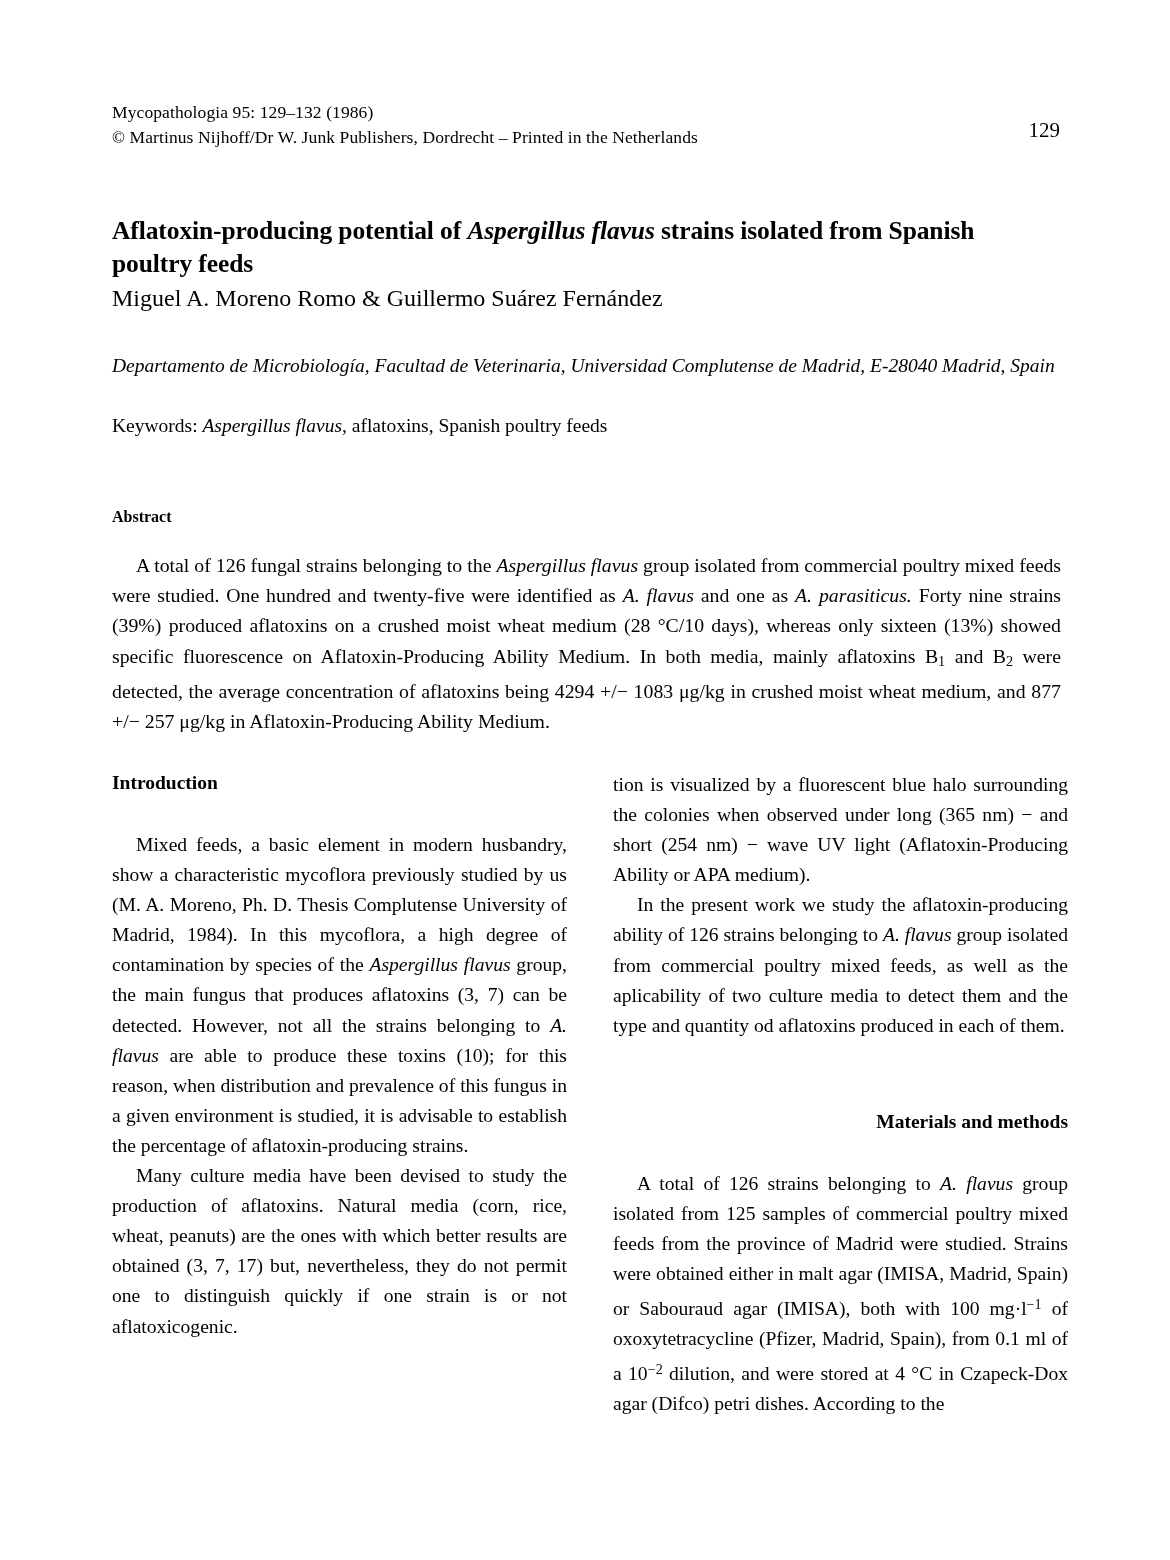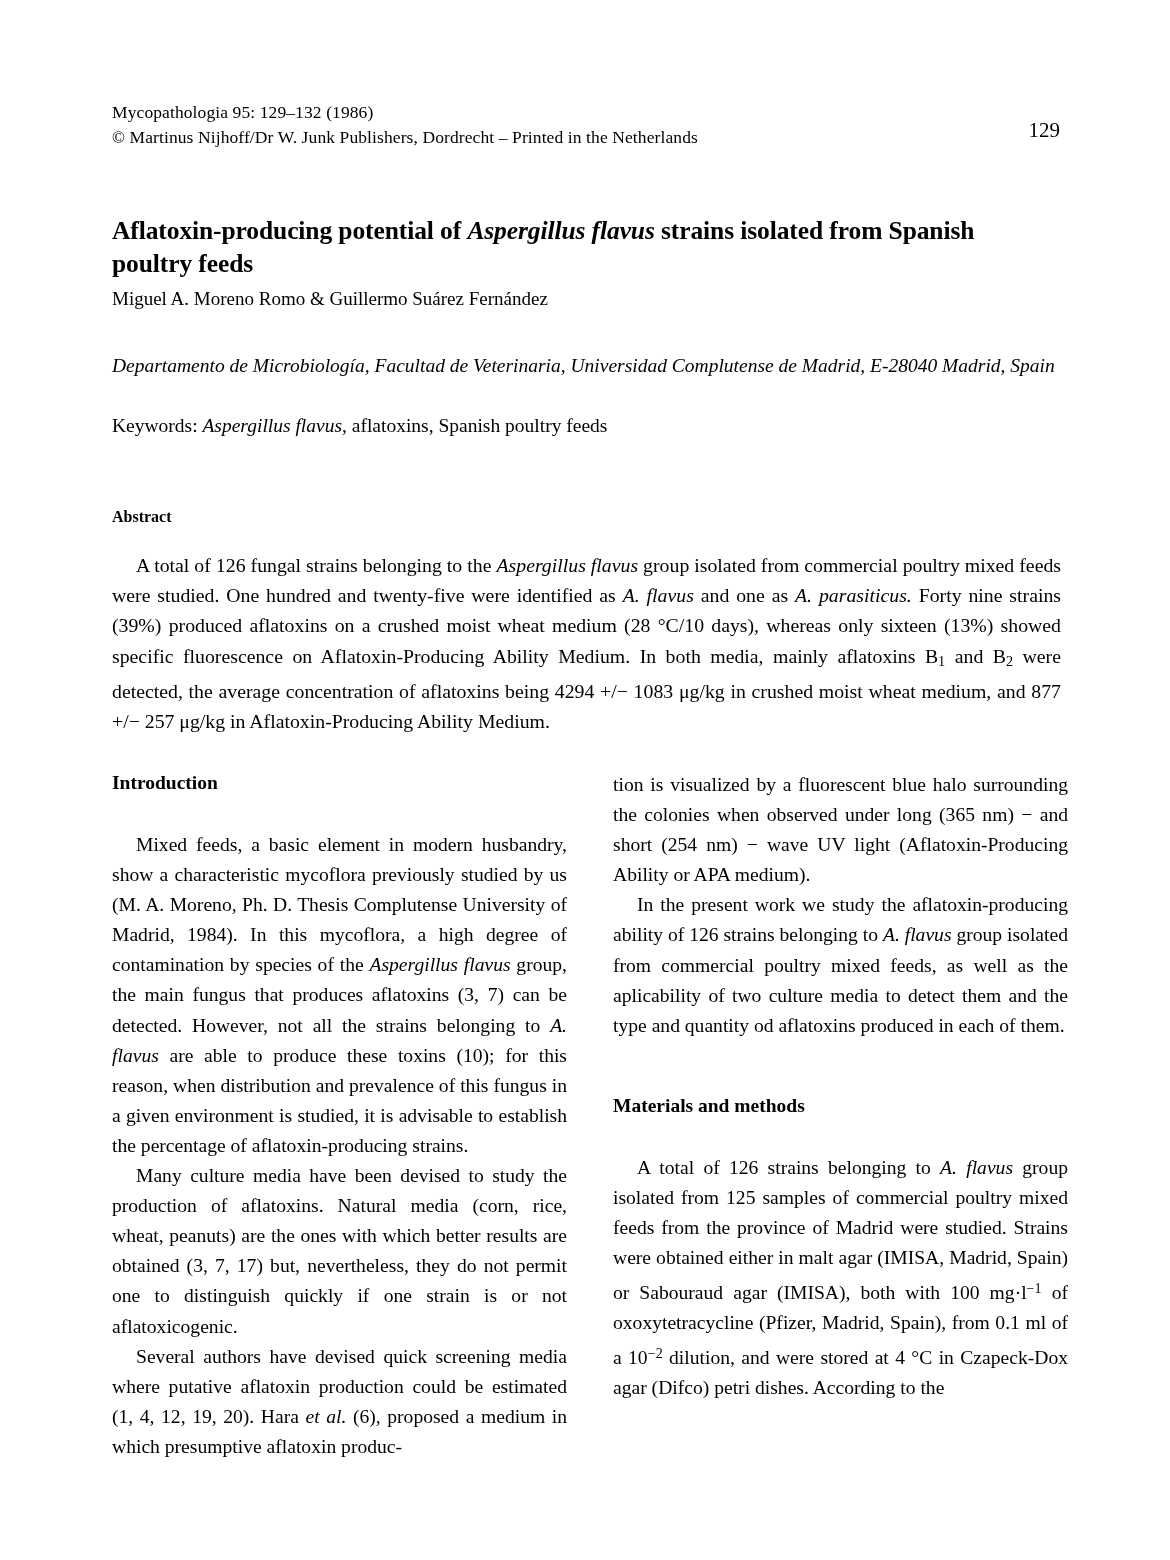--- a/index.html
+++ b/index.html
@@ -58,21 +58,21 @@
     line-height: 33px;
     letter-spacing: -0.1px;
   }
   .title .it { font-style: italic; }
 
   .authors {
     position: absolute;
     left: 112px;
     top: 285px;
     width: 930px;
-    font-size: 19px;
+    font-size: 24px;
     line-height: 27px;
   }
   .affil {
     position: absolute;
     left: 112px;
     top: 312px;
     width: 945px;
     font-size: 19.5px;
     font-style: italic;
     line-height: 27px;
@@ -127,21 +127,21 @@
     font-weight: bold;
     line-height: 26px;
     margin: 0 0 34px 0;
   }
   .subsec-head {
     font-size: 19.5px;
     font-style: italic;
     line-height: 26px;
     margin: 0 0 32px 0;
   }
-  .sec-head.spaced-top { margin-top: 52px; }
+  .sec-head.spaced-top { margin-top: 68px; text-align: right; }
   .subsec-head.spaced-top { margin-top: 0; }
 
   p.body {
     margin: 0;
     text-align: justify;
     text-indent: 24px;
     hyphens: none;
     word-spacing: 0;
   }
   p.body.noindent { text-indent: 0; }
@@ -171,21 +171,20 @@
   <div class="abstract-head">Abstract</div>
   <div class="abstract-body"><span>A total of 126 fungal strains belonging to the </span><span class="it">Aspergillus flavus</span><span> group isolated from commercial poultry mixed feeds were studied. One hundred and twenty-five were identified as </span><span class="it">A. flavus</span><span> and one as </span><span class="it">A. parasiticus.</span><span> Forty nine strains (39%) produced aflatoxins on a crushed moist wheat medium (28&nbsp;°C/10 days), whereas only sixteen (13%) showed specific fluorescence on Aflatoxin-Producing Ability Medium. In both media, mainly aflatoxins B</span><sub>1</sub><span> and B</span><sub>2</sub><span> were detected, the average concentration of aflatoxins being 4294 +/− 1083 μg/kg in crushed moist wheat medium, and 877 +/− 257 μg/kg in Aflatoxin-Producing Ability Medium.</span></div>
 
   <div class="col col-left">
     <div class="sec-head">Introduction</div>
 
     <p class="body"><span>Mixed feeds, a basic element in modern husbandry, show a characteristic mycoflora previously studied by us (M. A. Moreno, Ph. D. Thesis Complutense University of Madrid, 1984). In this mycoflora, a high degree of contamination by species of the </span><span class="it">Aspergillus flavus</span><span> group, the main fungus that produces aflatoxins (3, 7) can be detected. However, not all the strains belonging to </span><span class="it">A. flavus</span><span> are able to produce these toxins (10); for this reason, when distribution and prevalence of this fungus in a given environment is studied, it is advisable to establish the percentage of aflatoxin-producing strains.</span></p>
 
     <p class="body">Many culture media have been devised to study the production of aflatoxins. Natural media (corn, rice, wheat, peanuts) are the ones with which better results are obtained (3, 7, 17) but, nevertheless, they do not permit one to distinguish quickly if one strain is or not aflatoxicogenic.</p>
 
-    <p class="body"><span>Several authors have devised quick screening media where putative aflatoxin production could be estimated (1, 4, 12, 19, 20). Hara </span><span class="it">et al.</span><span> (6), proposed a medium in which presumptive aflatoxin produc-</span></p>
   </div>
 
   <div class="col col-right">
     <p class="body noindent">tion is visualized by a fluorescent blue halo surrounding the colonies when observed under long (365 nm) − and short (254 nm) − wave UV light (Aflatoxin-Producing Ability or APA medium).</p>
 
     <p class="body"><span>In the present work we study the aflatoxin-producing ability of 126 strains belonging to </span><span class="it">A. flavus</span><span> group isolated from commercial poultry mixed feeds, as well as the aplicability of two culture media to detect them and the type and quantity od aflatoxins produced in each of them.</span></p>
 
     <div class="sec-head spaced-top">Materials and methods</div>
 
 

